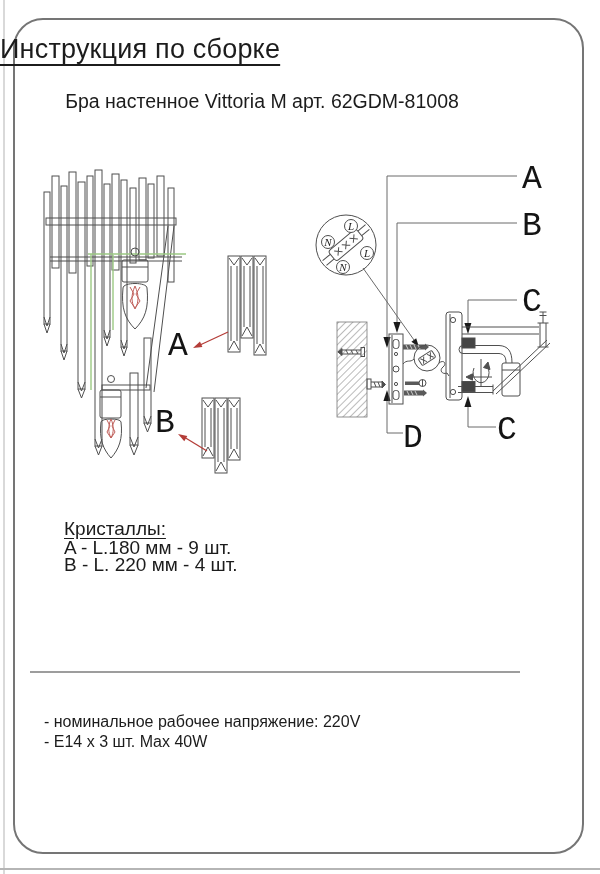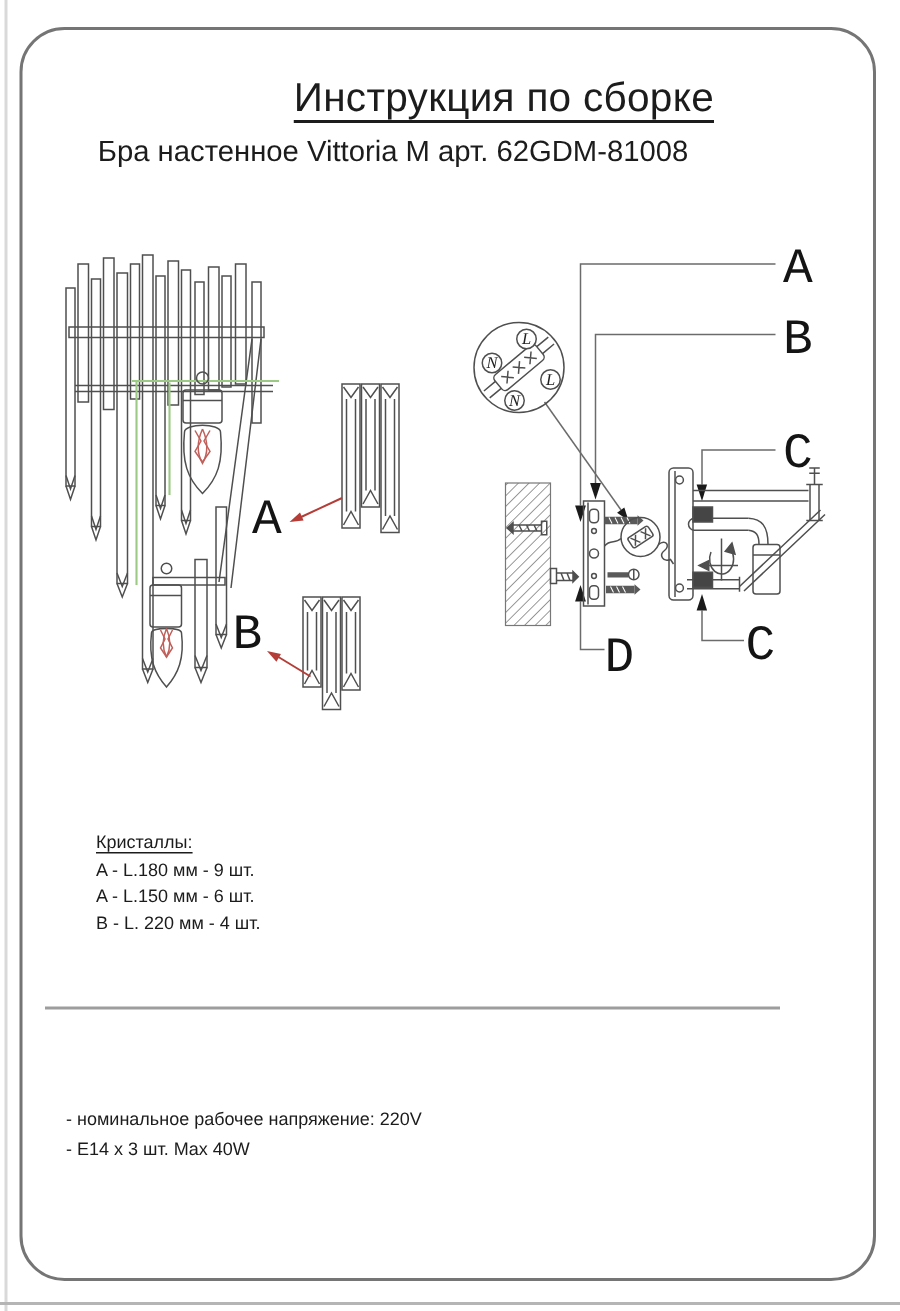--- a/index.html
+++ b/index.html
@@ -7,44 +7,44 @@
     width:600px;height:874px;position:relative;background:#ffffff;
     font-family:"Liberation Sans",sans-serif;color:#1c1c1c;overflow:hidden;
   }
   .edge-left{position:absolute;left:3px;top:0;width:1.5px;height:874px;background:#d9d9d9;}
   .edge-bottom{position:absolute;left:0;top:868px;width:600px;height:2px;background:#b5b5b5;}
   .frame{
     position:absolute;left:13px;top:18px;width:567px;height:832px;
     border:2px solid #757575;border-radius:30px;
   }
   .title{
-    position:absolute;top:34px;left:0;width:476px;text-align:right;
-    font-size:27px;font-weight:500;letter-spacing:0.2px;margin-top:16px;
+    position:absolute;top:34px;left:0;width:476px;text-align:left;
+    font-size:27px;font-weight:500;letter-spacing:0.2px;
   }
   .title span{
     text-decoration:underline;text-decoration-thickness:1.5px;text-underline-offset:6px;
   }
   .subtitle{
     position:absolute;top:90px;left:0;width:524px;text-align:center;
     font-size:19.5px;font-weight:400;
   }
   .lamp-svg{position:absolute;left:30px;top:148px;}
   .mount-svg{position:absolute;left:300px;top:148px;}
   .diagram-label{
     font-family:"Liberation Mono","DejaVu Sans Mono",monospace;
     font-size:33px;fill:#141414;
   }
   .terminal-letter{
     font-family:"Liberation Serif","DejaVu Serif",serif;
     font-style:italic;font-size:11px;fill:#222;text-anchor:middle;
   }
-  .crystals{position:absolute;left:64px;top:553px;font-size:12px;line-height:17.5px;}
+  .crystals{position:absolute;left:64px;top:520px;font-size:19px;line-height:17.5px;}
   .crystals-heading{text-decoration:underline;text-underline-offset:3px;margin-bottom:1px;}
   .divider{position:absolute;left:30px;top:671px;width:490px;height:2px;background:#9d9d9d;}
-  .specs{position:absolute;left:44px;top:736px;font-size:12px;line-height:20px;}
+  .specs{position:absolute;left:44px;top:712px;font-size:16px;line-height:20px;}
 </style>
 </head>
 <body>
 
 <div class="edge-left"></div>
 <div class="edge-bottom"></div>
 <div class="frame"></div>
 
 <div class="title"><span>Инструкция по сборке</span></div>
 <div class="subtitle">Бра настенное Vittoria M арт. 62GDM-81008</div>
@@ -257,21 +257,20 @@
   <text class="diagram-label" x="222" y="40">A</text>
   <text class="diagram-label" x="222" y="87">B</text>
   <text class="diagram-label" x="222" y="163">C</text>
   <text class="diagram-label" x="197" y="291">C</text>
   <text class="diagram-label" x="103" y="299">D</text>
 </svg>
 
 <div class="crystals">
   <div class="crystals-heading">Кристаллы:</div>
   <div>A - L.180 мм - 9 шт.</div>
-  <div>A - L.150 мм - 6 шт.</div>
   <div>B - L. 220 мм - 4 шт.</div>
 </div>
 
 <div class="divider"></div>
 
 <div class="specs">
   <div>- номинальное рабочее напряжение: 220V</div>
   <div>- E14 x 3 шт. Max 40W</div>
 </div>
 

